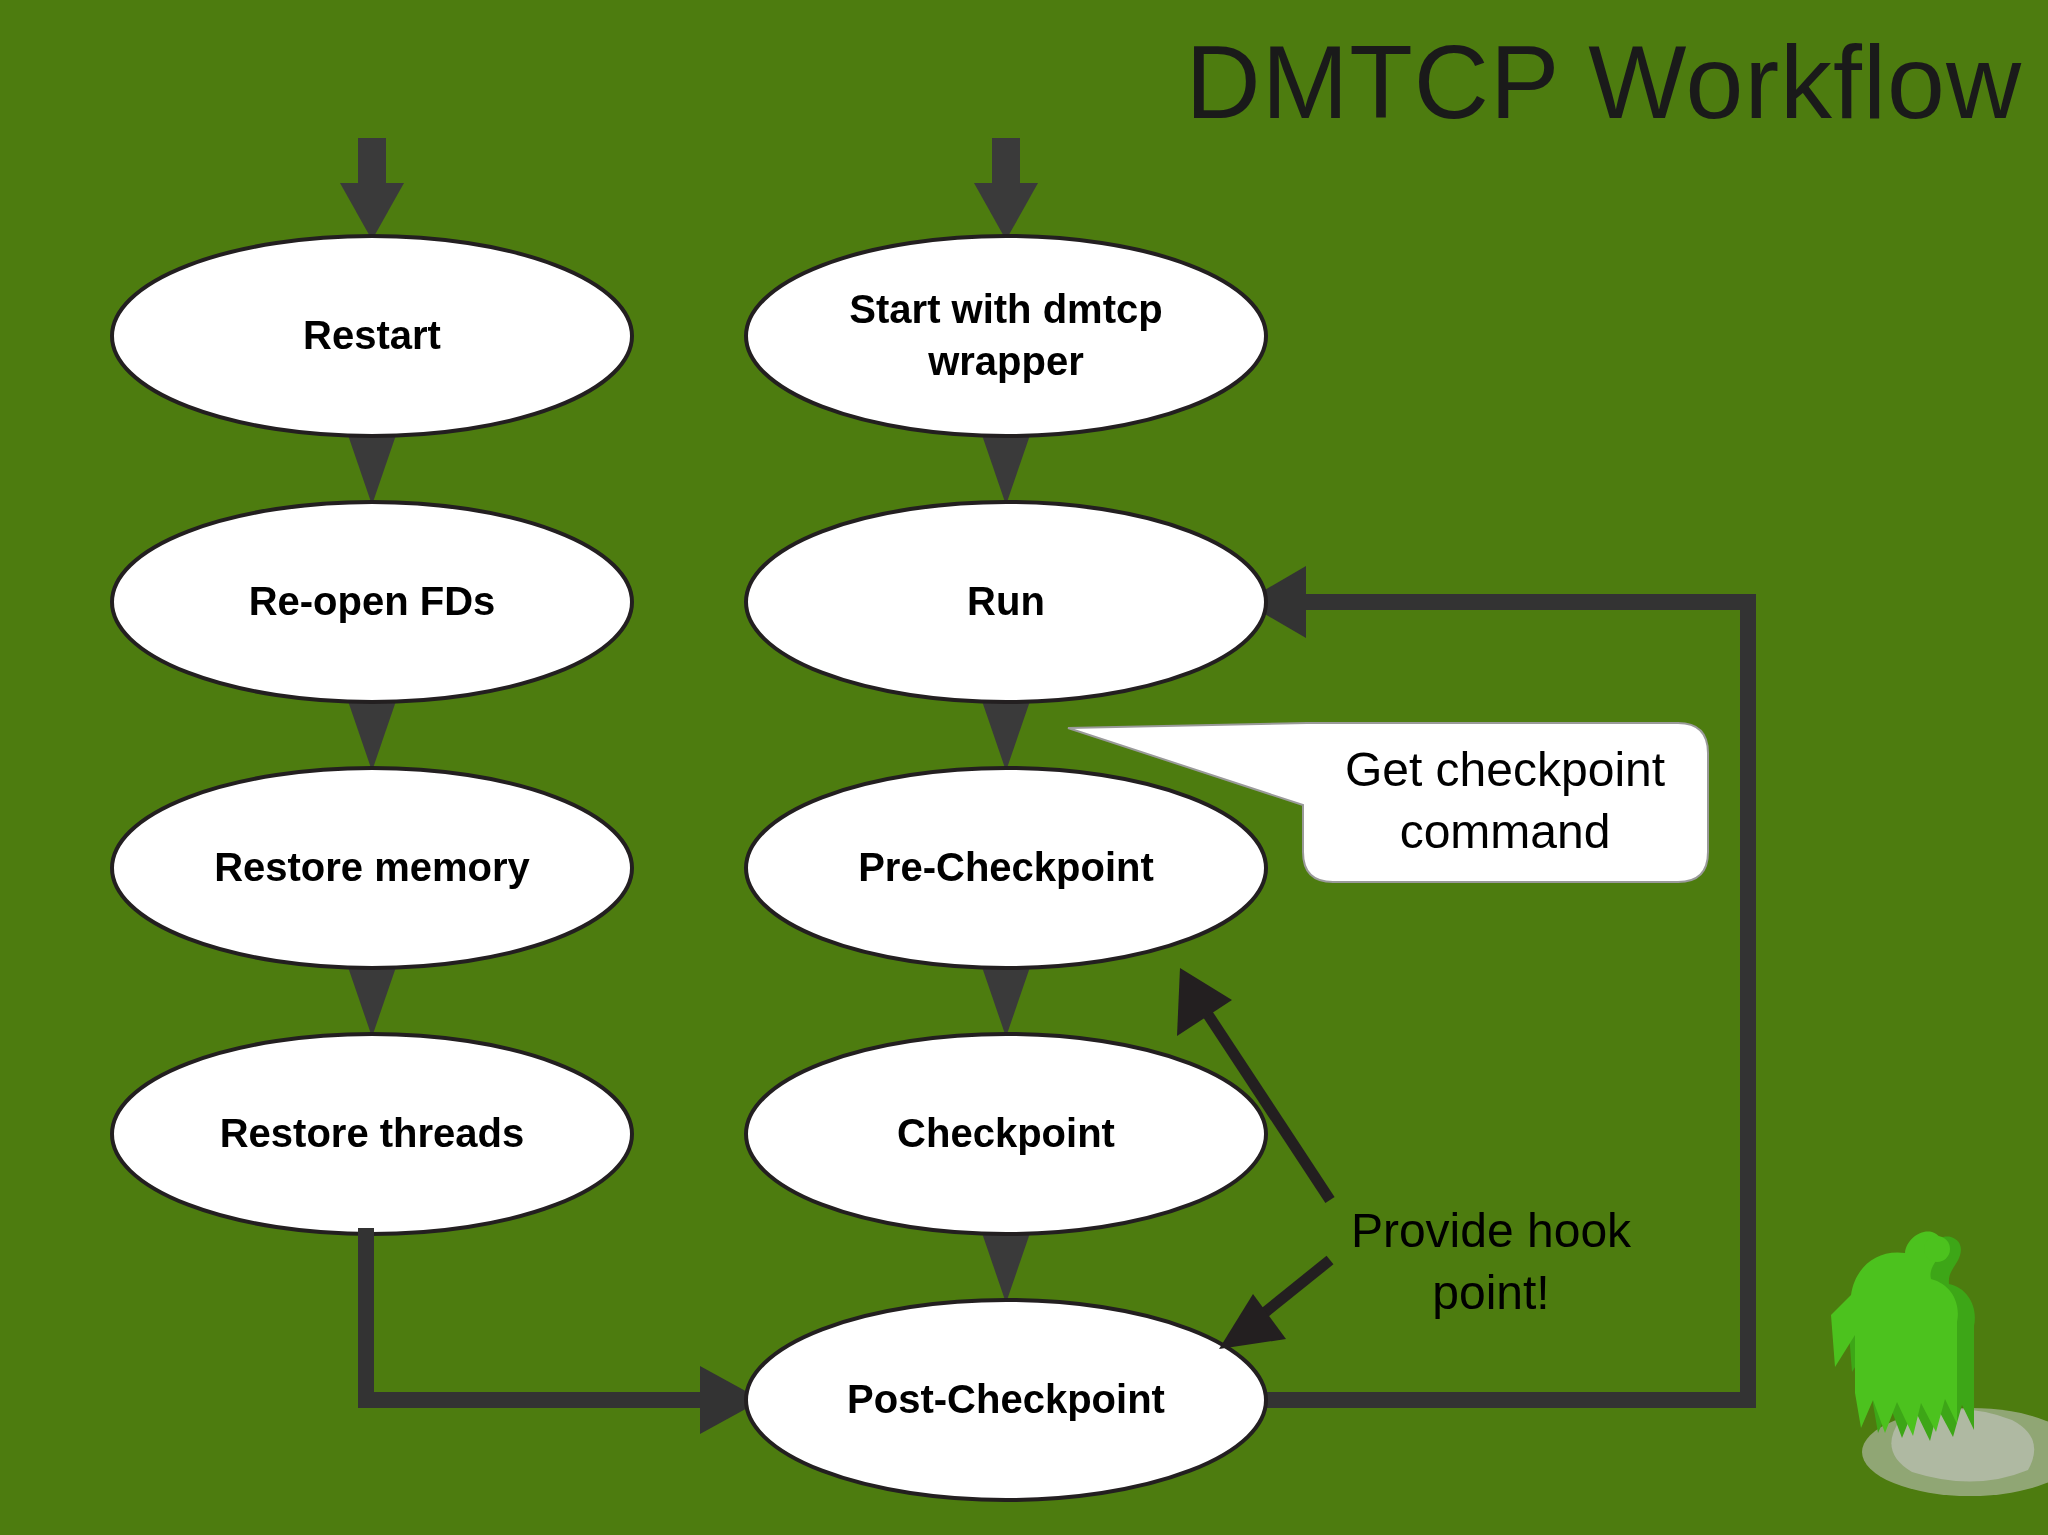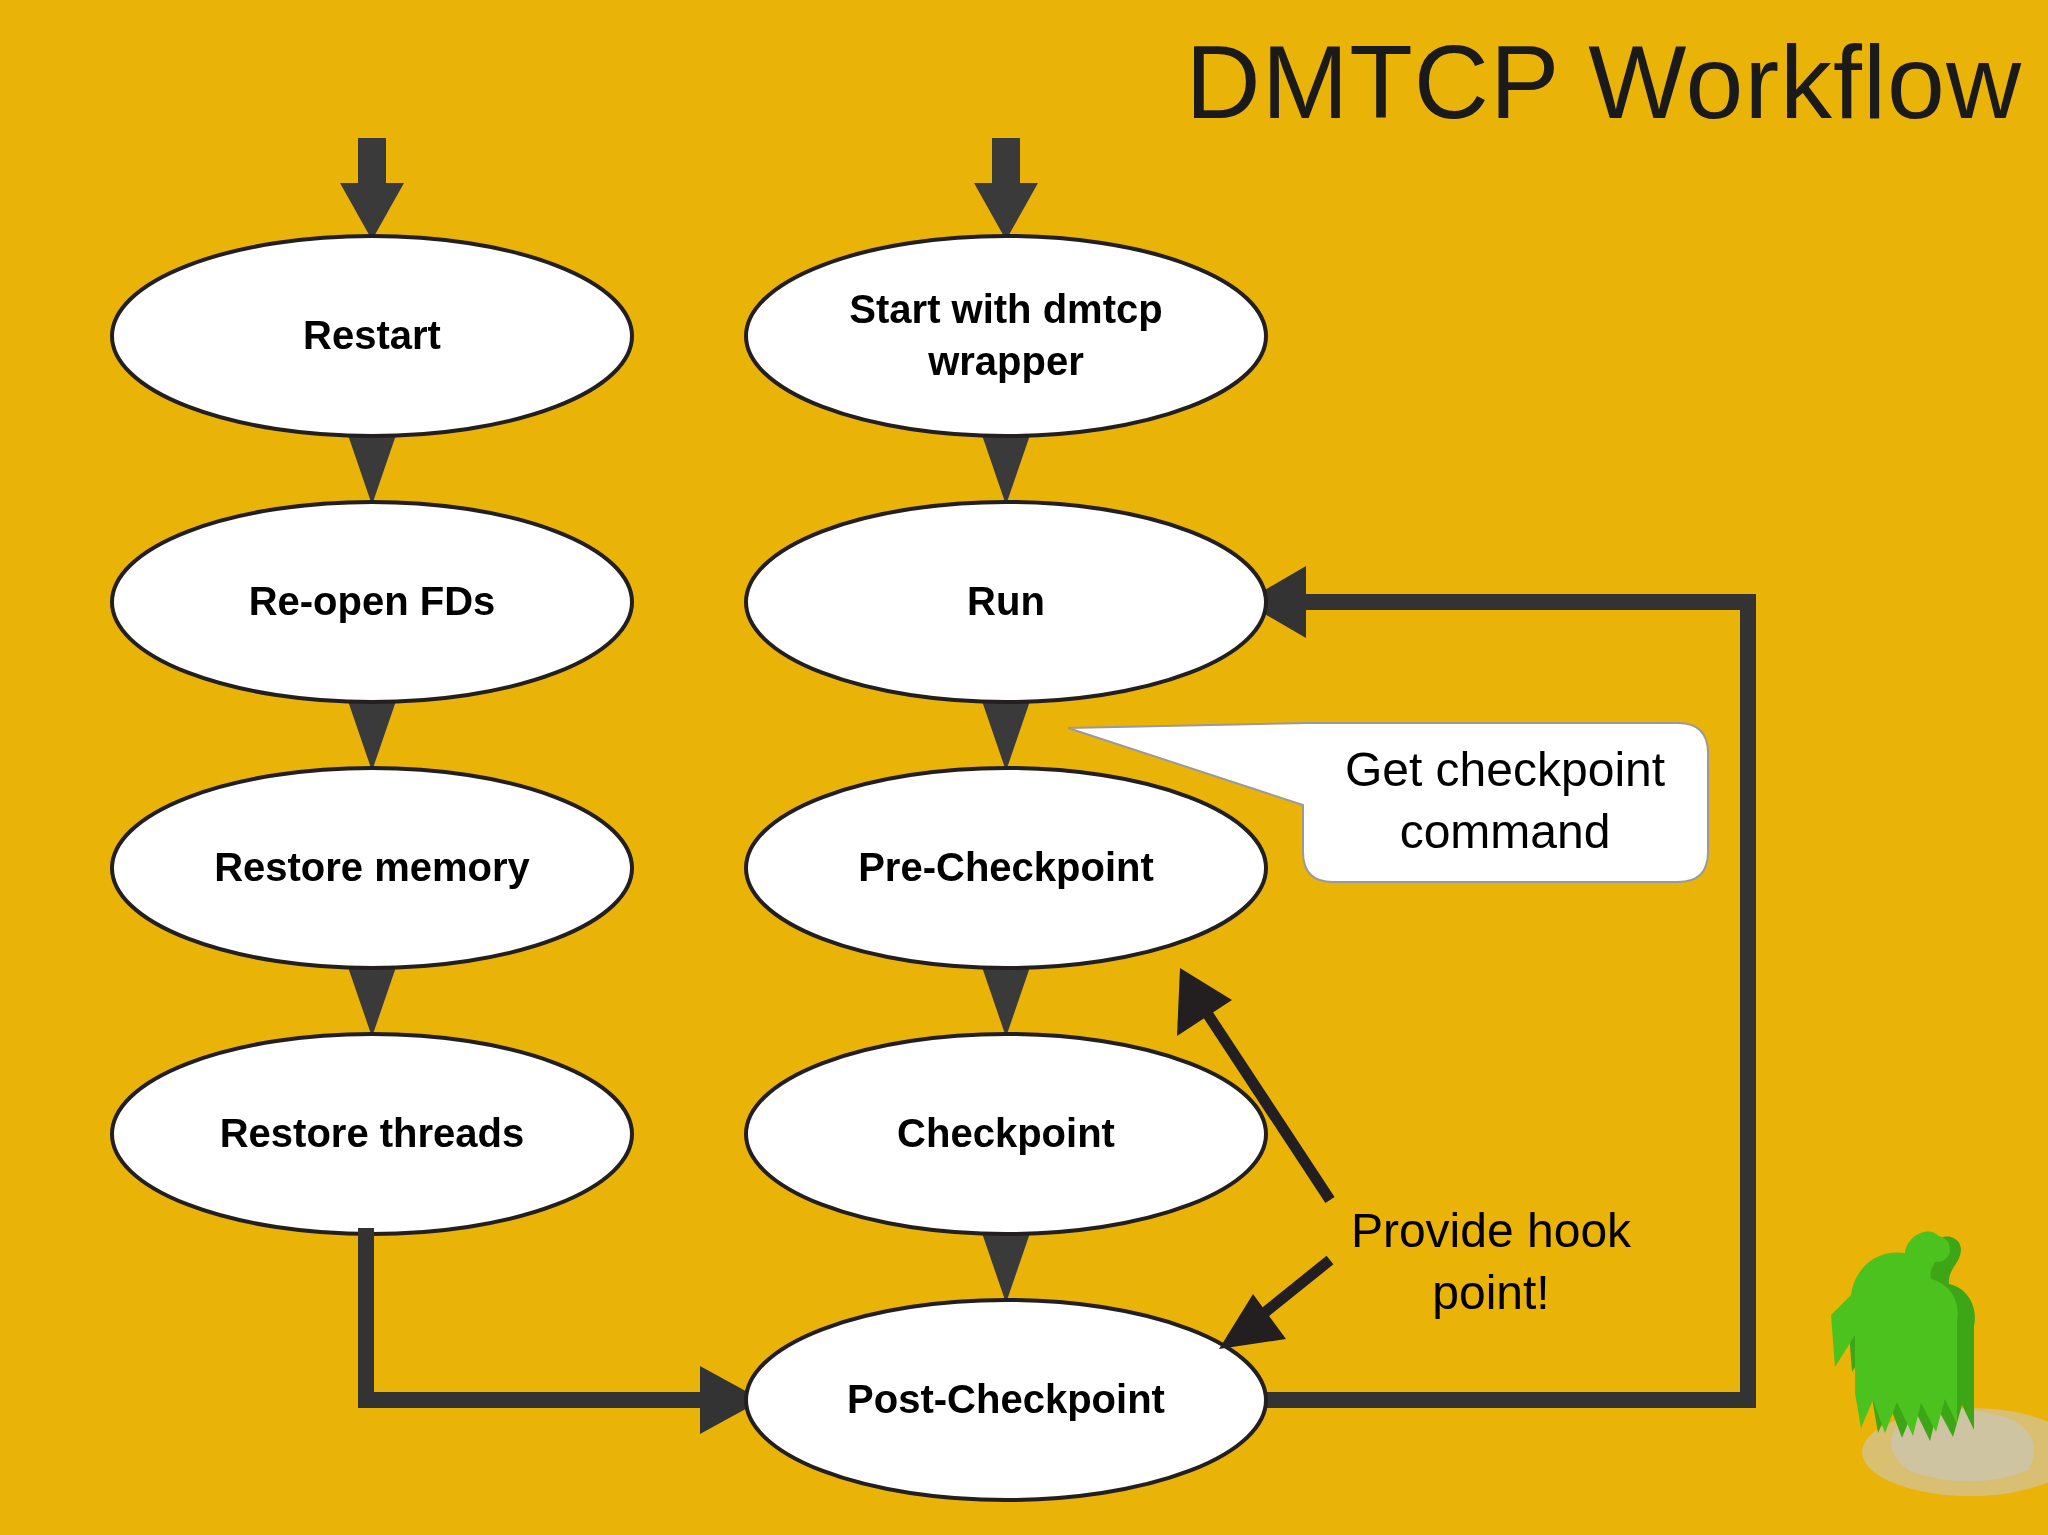--- a/index.html
+++ b/index.html
@@ -10,21 +10,21 @@
   body {
     width: 2048px;
     height: 1535px;
     overflow: hidden;
     font-family: "Liberation Sans", sans-serif;
   }
   #slide {
     position: relative;
     width: 2048px;
     height: 1535px;
-    background: #eab308;
+    background: #4d7c0f;
   }
   #slide svg.layer {
     position: absolute;
     left: 0;
     top: 0;
     width: 2048px;
     height: 1535px;
   }
   .title-text {
     font-family: "Liberation Sans", sans-serif;

